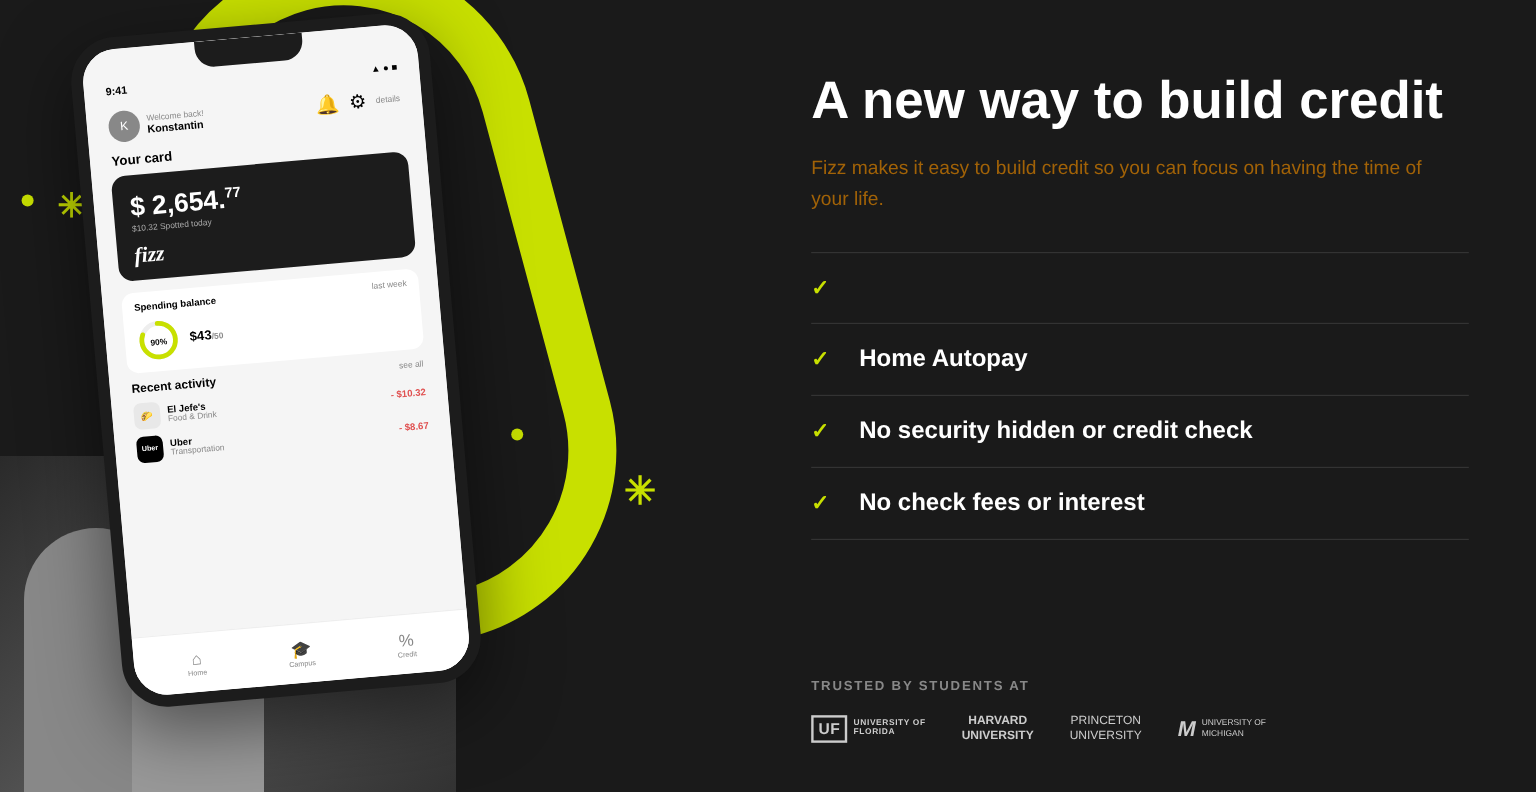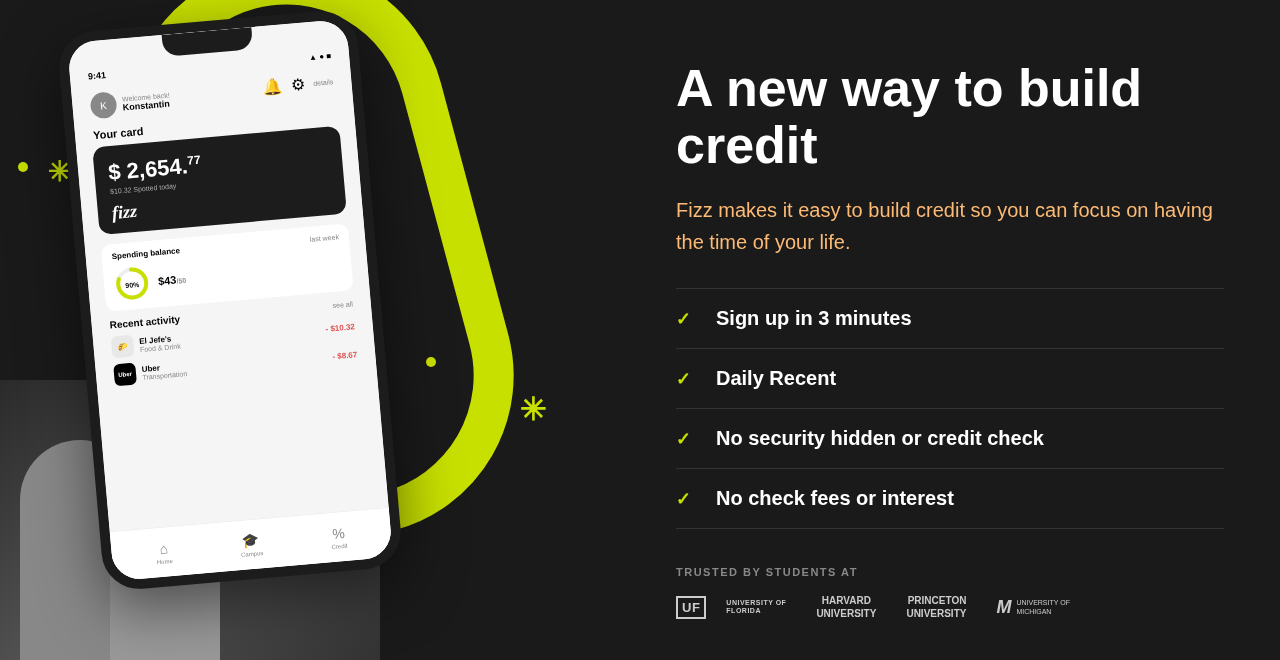--- a/index.html
+++ b/index.html
@@ -419,30 +419,30 @@
       width: 660px;
       height: 660px;
       background: #1a1a1a;
       padding: 60px 56px 40px;
       display: flex;
       flex-direction: column;
       justify-content: space-between;
     }
 
     .main-title {
-      font-size: 52px;
+      font-size: 44px;
       font-weight: 900;
       color: #ffffff;
       line-height: 1.1;
       margin-bottom: 20px;
     }
 
     .subtitle {
-      font-size: 20px;
-      color: #fdba74;
+      font-size: 16px;
+      color: #a16207;
       line-height: 1.6;
       margin-bottom: 30px;
       max-width: 540px;
     }
 
     
     .features-list {
       flex: 1;
     }
 
@@ -496,21 +496,21 @@
       text-transform: uppercase;
       letter-spacing: 0.5px;
       display: flex;
       align-items: center;
       gap: 4px;
     }
 
     .uni-logo-uf {
       display: flex;
       align-items: center;
-      gap: 20px;
+      gap: 5px;
     }
 
     .uf-box {
       border: 2px solid #cccccc;
       padding: 2px 4px;
       font-size: 13px;
       font-weight: 900;
       color: #cccccc;
     }
 
@@ -524,23 +524,23 @@
     .harvard-text {
       font-size: 10px;
       font-weight: bold;
       color: #cccccc;
       text-align: center;
       line-height: 1.3;
     }
 
     .princeton-text {
       font-size: 10px;
-      font-weight: bold;
+      font-weight: normal;
       color: #cccccc;
-      text-align: right;
+      text-align: center;
       line-height: 1.3;
     }
 
     .michigan-logo {
       display: flex;
       align-items: center;
       gap: 5px;
     }
 
     .michigan-m {
@@ -680,26 +680,25 @@
   <div>
 
     <h1 class="main-title">A new way to build credit</h1>
 
     <p class="subtitle">Fizz makes it easy to build credit so you can focus on having the time of your life.</p>
 
     <div class="features-list">
 
       <div class="feature-item">
         <span class="check-icon">✓</span>
-        <span class="feature-text">Sign up in 3 minutes</span>
       </div>
 
       <div class="feature-item">
         <span class="check-icon">✓</span>
-        <span class="feature-text">Daily Recent</span>
+        <span class="feature-text">Home Autopay</span>
       </div>
 
       <div class="feature-item">
         <span class="check-icon">✓</span>
         <span class="feature-text">No security hidden or credit check</span>
       </div>
 
       <div class="feature-item">
         <span class="check-icon">✓</span>
         <span class="feature-text">No check fees or interest</span>

